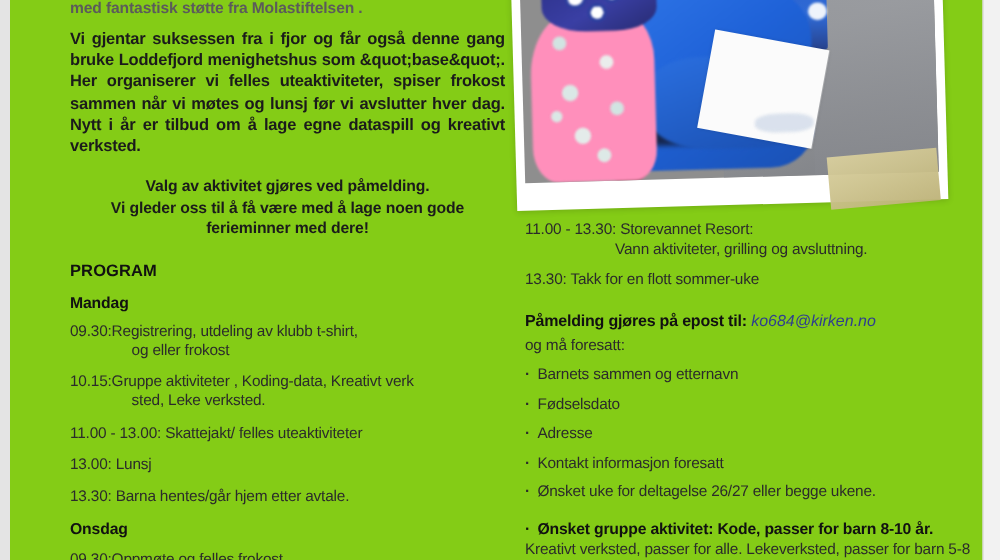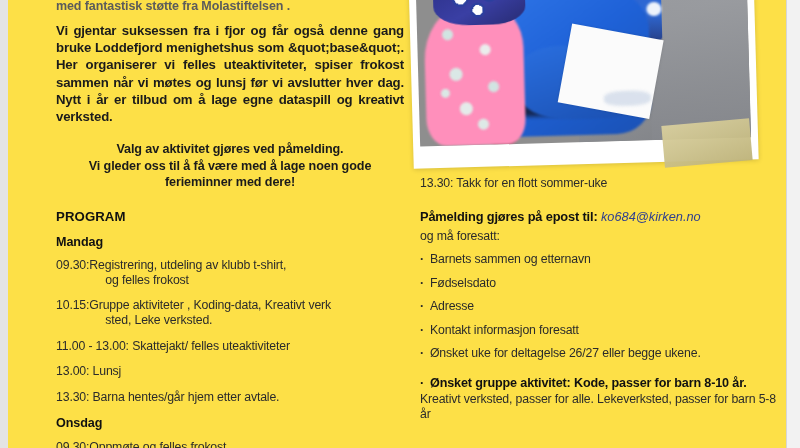--- a/index.html
+++ b/index.html
@@ -20,21 +20,21 @@
     overflow: hidden;
   }
 
   
   #sheet {
     position: absolute;
     left: 8px;
     top: 0;
     width: 778px;
     height: 448px;
-    background: #fde047;
+    background: #84cc16;
     overflow: hidden;
   }
 
   
   #right-rule {
     position: absolute;
     left: 786px;
     top: 0;
     width: 1px;
     height: 448px;
@@ -367,21 +367,21 @@
       </div>
 
       <div class="heading">PROGRAM</div>
 
       <div class="day-heading">Mandag</div>
 
       <div class="sched-row">
         <span class="t">09.30:</span>
         <span class="d">
           <span>Registrering, utdeling av klubb t-shirt,</span>
-          <span class="cont">og felles frokost</span>
+          <span class="cont">og eller frokost</span>
         </span>
       </div>
 
       <div class="sched-row">
         <span class="t">10.15:</span>
         <span class="d">
           <span>Gruppe aktiviteter , Koding-data, Kreativt verk</span>
           <span class="cont">sted, Leke verksted.</span>
         </span>
       </div>
@@ -418,20 +418,24 @@
           <div class="ph-hat"></div>
           <div class="ph-hat-eyes"></div>
 
         </div>
       </div>
       <div id="tape"></div>
     </div>
 
     <div id="col-right">
 
+      <div class="r-row">
+        <span>11.00 - 13.30: Storevannet Resort:</span>
+        <span class="indent">Vann aktiviteter, grilling og avsluttning.</span>
+      </div>
 
       <div class="r-row">
         <span>13.30: Takk for en flott sommer-uke</span>
       </div>
 
       <div class="r-bold-lead">
         <span>Påmelding gjøres på epost til:</span>
         <span class="email-link">ko684@kirken.no</span>
       </div>
 

